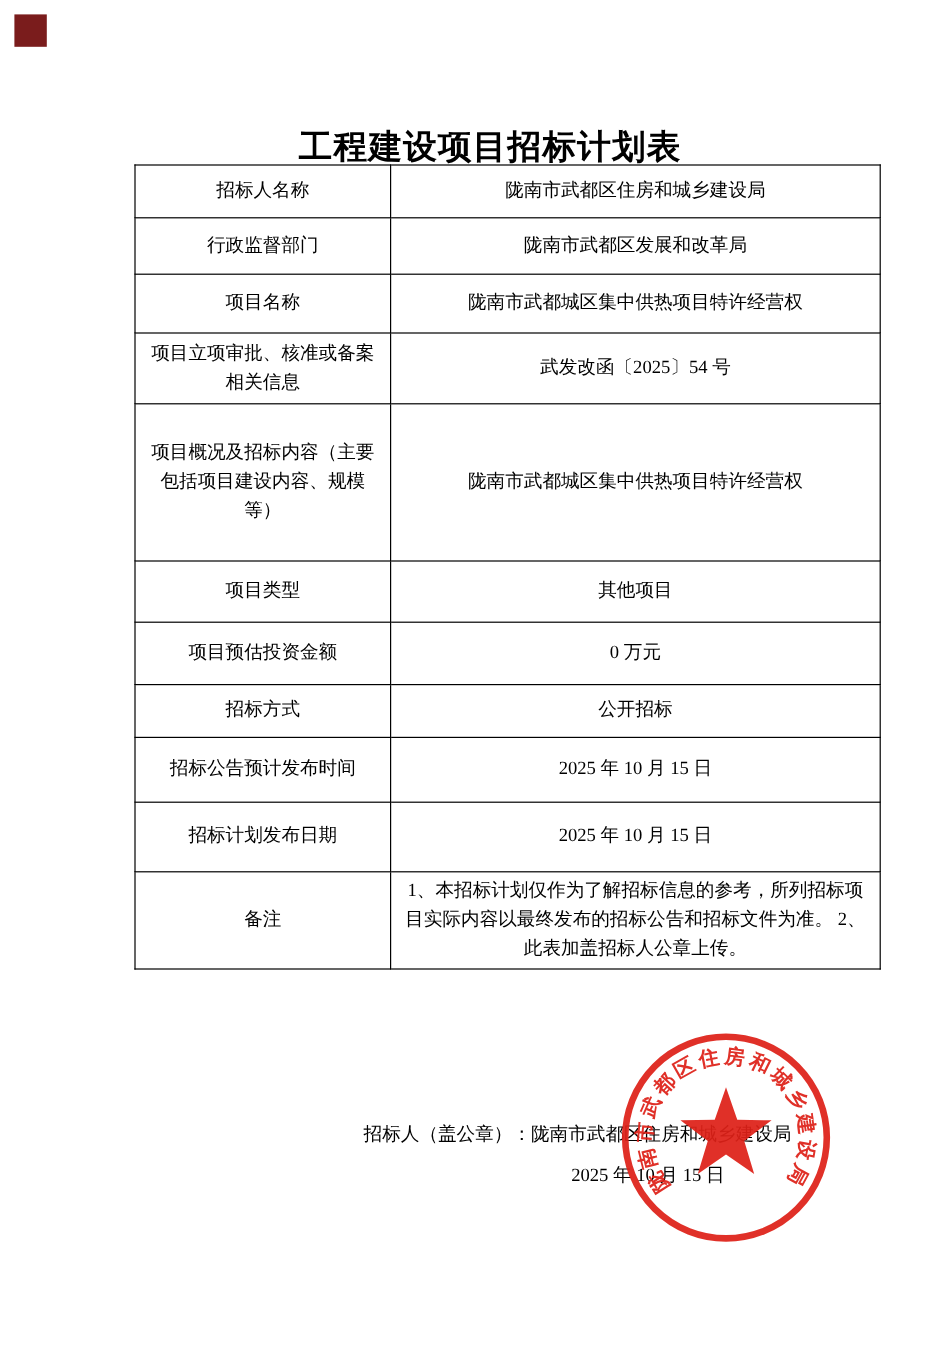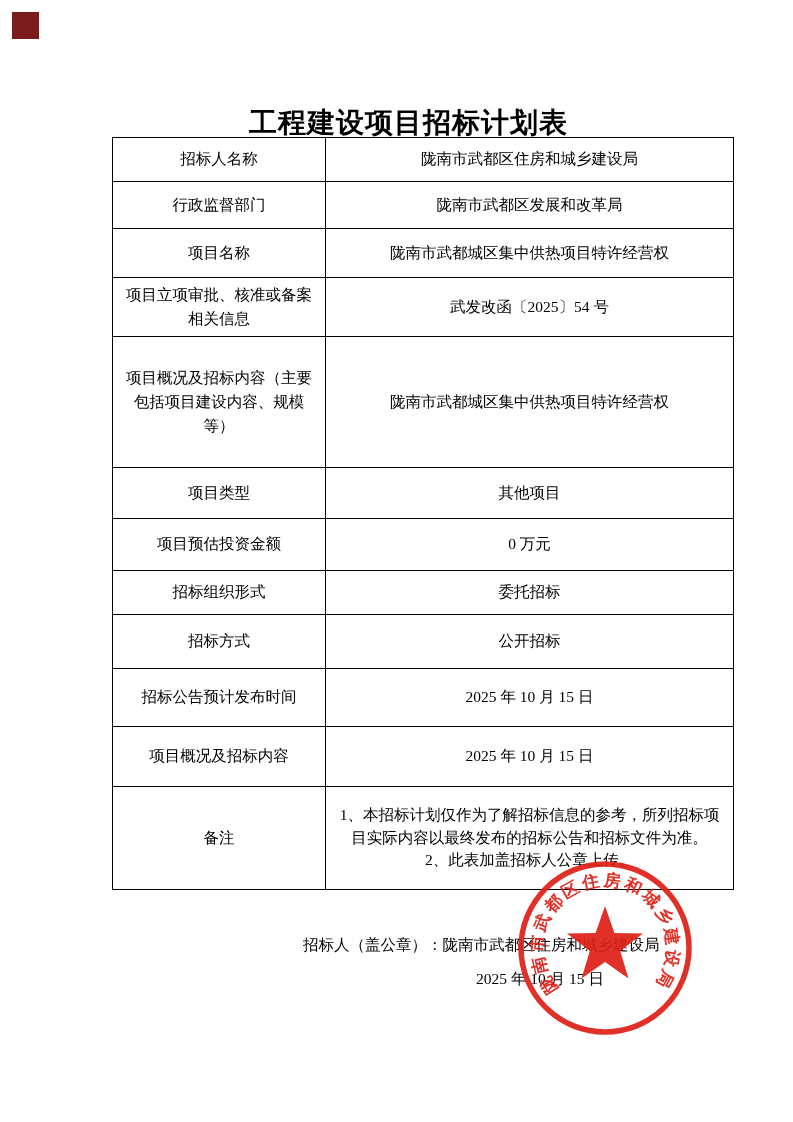--- a/index.html
+++ b/index.html
@@ -106,33 +106,29 @@
         </tr>
         <tr>
           <td class="label-cell">项目类型</td>
           <td class="value-cell">其他项目</td>
         </tr>
         <tr>
           <td class="label-cell">项目预估投资金额</td>
           <td class="value-cell">0 万元</td>
         </tr>
         <tr>
-          <td class="label-cell">招标组织形式</td>
-          <td class="value-cell">委托招标</td>
-        </tr>
-        <tr>
           <td class="label-cell">招标方式</td>
           <td class="value-cell">公开招标</td>
         </tr>
         <tr>
           <td class="label-cell">招标公告预计发布时间</td>
           <td class="value-cell">2025 年 10 月 15 日</td>
         </tr>
         <tr>
-          <td class="label-cell">项目概况及招标内容</td>
+          <td class="label-cell">招标计划发布日期</td>
           <td class="value-cell">2025 年 10 月 15 日</td>
         </tr>
         <tr>
           <td class="label-cell">备注</td>
           <td class="value-cell">1、本招标计划仅作为了解招标信息的参考，所列招标项目实际内容以最终发布的招标公告和招标文件为准。
 2、此表加盖招标人公章上传。</td>
         </tr>
       </tbody>
   </table>
 

